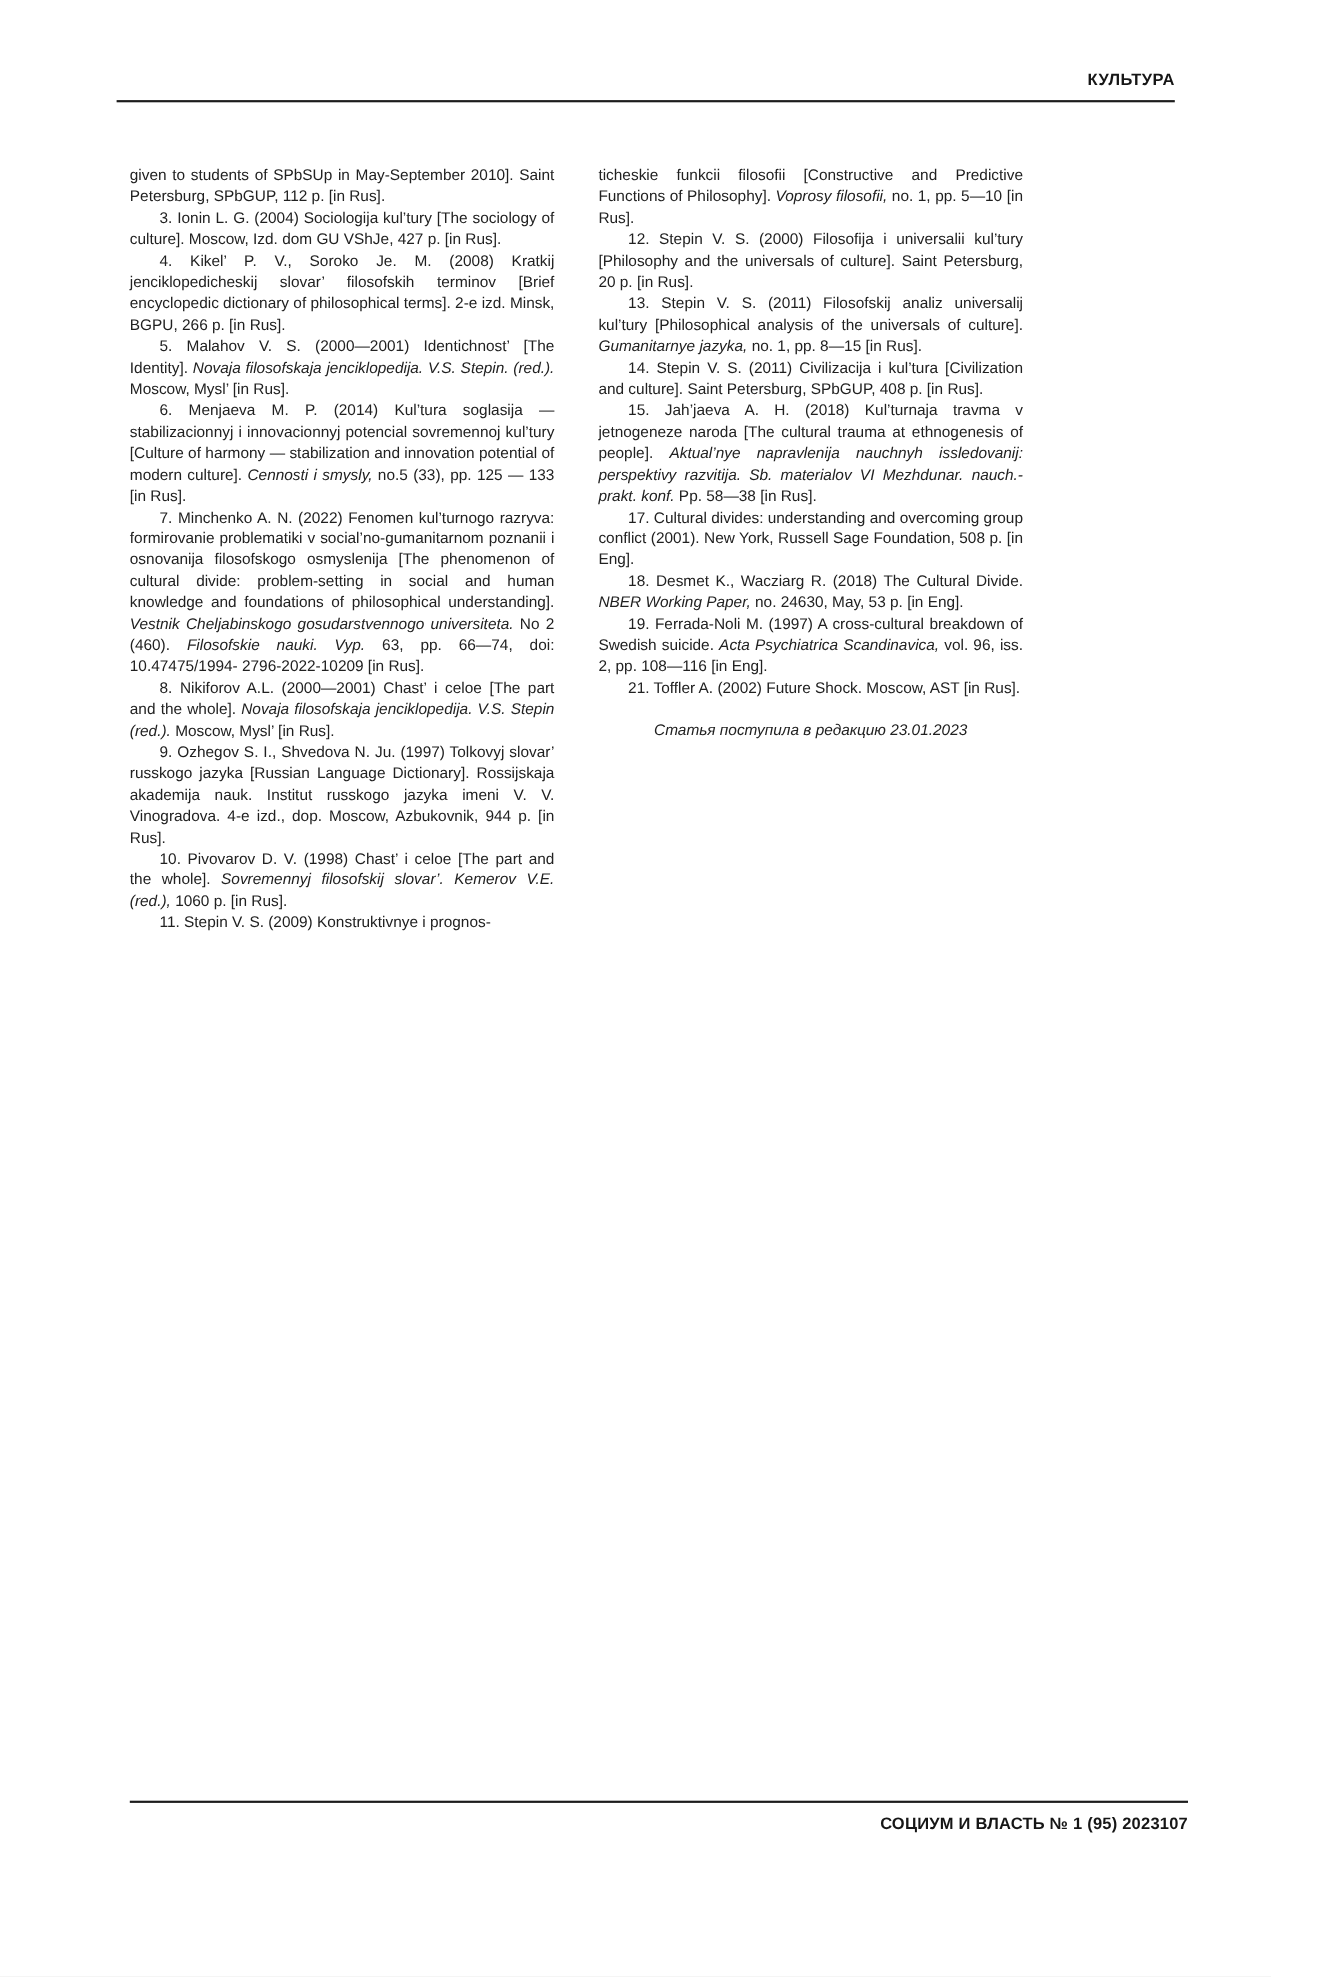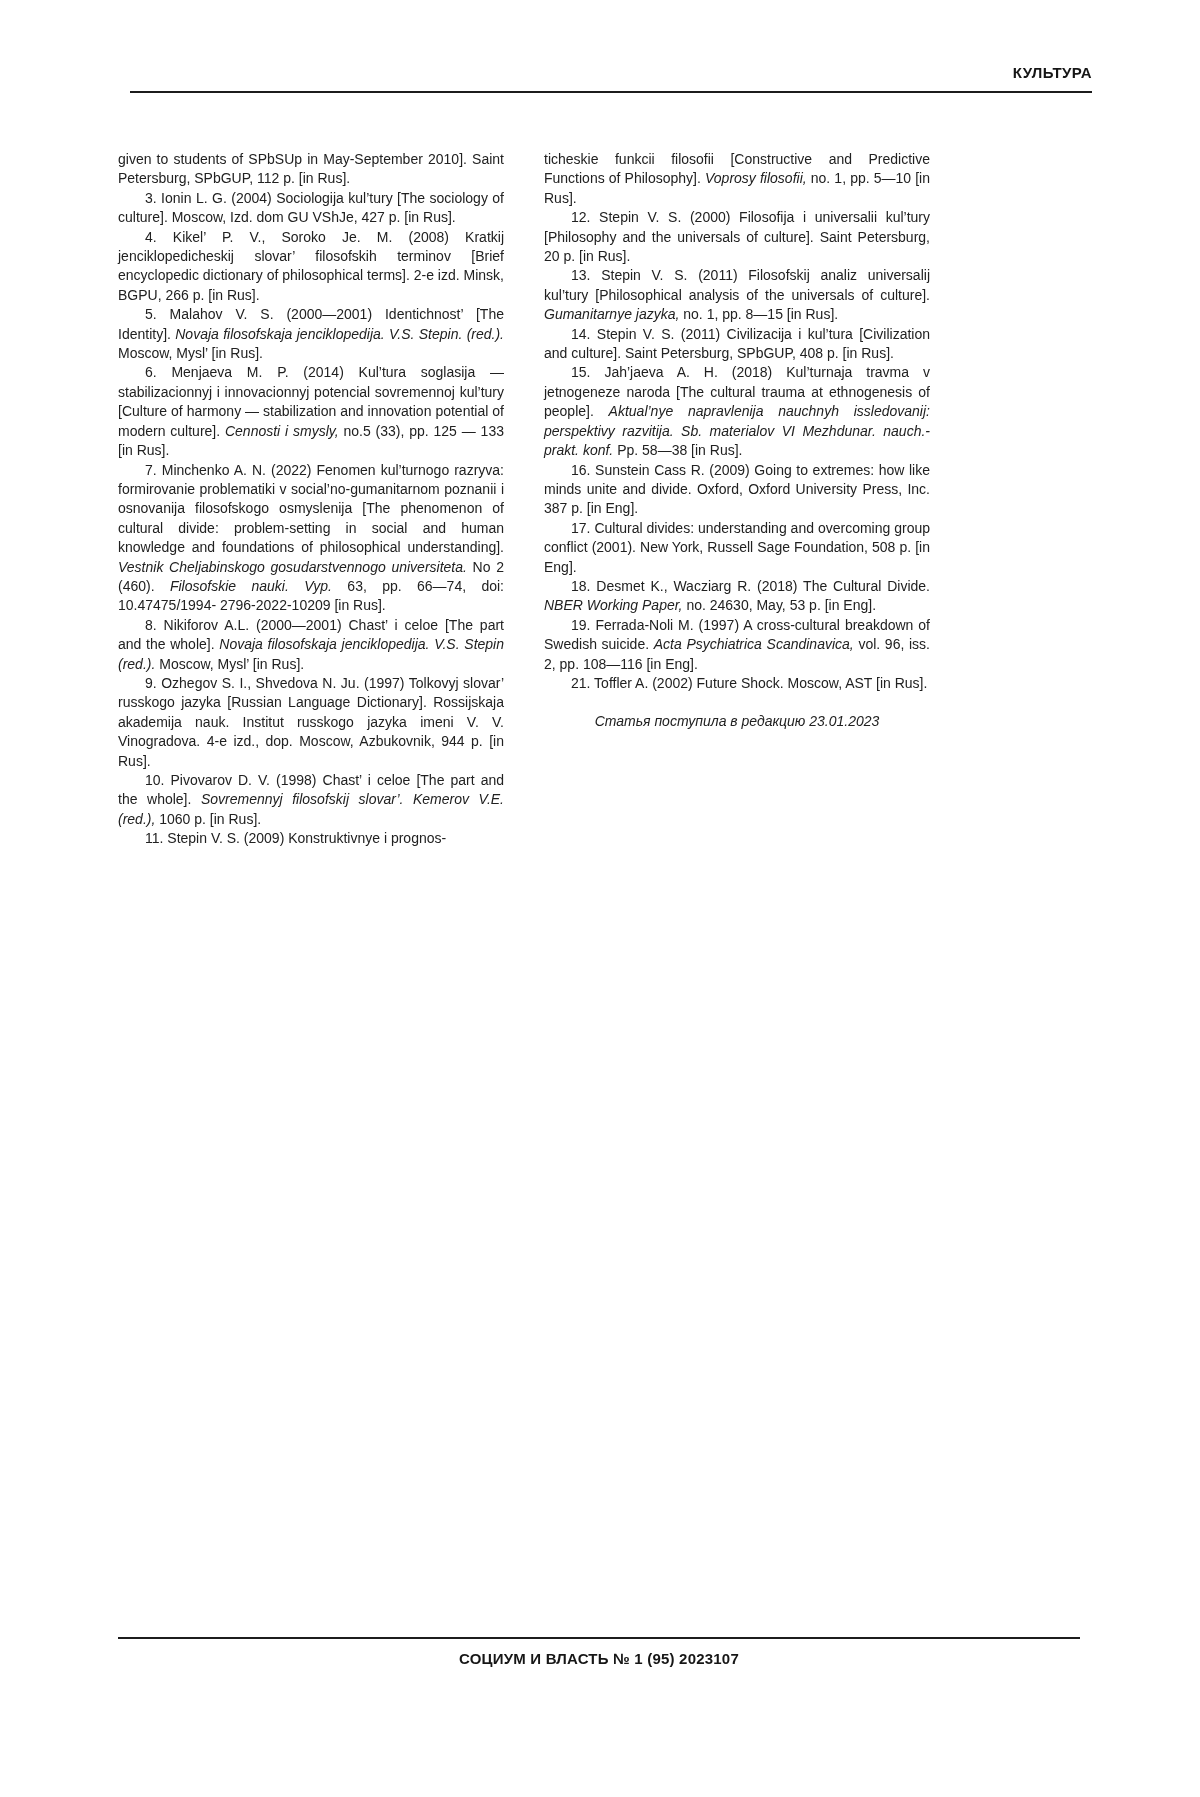--- a/index.html
+++ b/index.html
@@ -12,21 +12,21 @@
     width: 1200px;
     height: 1797px;
     margin: 0 auto;
     background: #ffffff;
     font-family: "Liberation Sans", "DejaVu Sans", sans-serif;
     color: #212121;
     overflow: hidden;
   }
   .header {
     position: absolute;
-    left: 130px;
+    left: 106px;
     width: 962px;
     top: 64px;
     text-align: right;
     border-bottom: 2px solid #1c1c1c;
     padding-bottom: 9px;
   }
   .header-label {
     font-weight: bold;
     font-size: 15px;
     letter-spacing: 0.4px;
@@ -64,21 +64,21 @@
     line-height: 19.4px;
   }
   .footer {
     position: absolute;
     left: 118px;
     width: 962px;
     top: 1637px;
     border-top: 2px solid #1c1c1c;
     padding-top: 11px;
     display: flex;
-    justify-content: center;
+    justify-content: flex-end;
     align-items: baseline;
   }
   .footer-journal, .footer-page {
     font-weight: bold;
     font-size: 15px;
     color: #161616;
     letter-spacing: 0.2px;
   }
 </style>
 </head>
@@ -102,21 +102,20 @@
         <p class="ref indent"><span>9. Ozhegov S. I., Shvedova N. Ju. (1997) Tolkovyj slovar’ russkogo jazyka [Russian Language Dictionary]. Rossijskaja akademija nauk. Institut russkogo jazyka imeni V. V. Vinogradova. 4-e izd., dop. Moscow, Azbukovnik, 944 p. [in Rus].</span></p>
         <p class="ref indent"><span>10. Pivovarov D. V. (1998) Chast’ i celoe [The part and the whole]. </span><i>Sovremennyj filosofskij slovar’. Kemerov V.E. (red.),</i><span> 1060 p. [in Rus].</span></p>
         <p class="ref indent"><span>11. Stepin V. S. (2009) Konstruktivnye i prognos-</span></p>
       </div>
     <div class="column">
     <p class="ref"><span>ticheskie funkcii filosofii [Constructive and Predictive Functions of Philosophy]. </span><i>Voprosy filosofii,</i><span> no. 1, pp. 5—10 [in Rus].</span></p>
         <p class="ref indent"><span>12. Stepin V. S. (2000) Filosofija i universalii kul’tury [Philosophy and the universals of culture]. Saint Petersburg, 20 p. [in Rus].</span></p>
         <p class="ref indent"><span>13. Stepin V. S. (2011) Filosofskij analiz universalij kul’tury [Philosophical analysis of the universals of culture]. </span><i>Gumanitarnye jazyka,</i><span> no. 1, pp. 8—15 [in Rus].</span></p>
         <p class="ref indent"><span>14. Stepin V. S. (2011) Civilizacija i kul’tura [Civilization and culture]. Saint Petersburg, SPbGUP, 408 p. [in Rus].</span></p>
         <p class="ref indent"><span>15. Jah’jaeva A. H. (2018) Kul’turnaja travma v jetnogeneze naroda [The cultural trauma at ethnogenesis of people]. </span><i>Aktual’nye napravlenija nauchnyh issledovanij: perspektivy razvitija. Sb. materialov VI Mezhdunar. nauch.-prakt. konf.</i><span> Pp. 58—38 [in Rus].</span></p>
-        <p class="ref indent"><span>16. Sunstein Cass R. (2009) Going to extremes: how like minds unite and divide. Oxford, Oxford University Press, Inc. 387 p. [in Eng].</span></p>
         <p class="ref indent"><span>17. Cultural divides: understanding and overcoming group conflict (2001). New York, Russell Sage Foundation, 508 p. [in Eng].</span></p>
         <p class="ref indent"><span>18. Desmet K., Wacziarg R. (2018) The Cultural Divide. </span><i>NBER Working Paper,</i><span> no. 24630, May, 53 p. [in Eng].</span></p>
         <p class="ref indent"><span>19. Ferrada-Noli M. (1997) A cross-cultural breakdown of Swedish suicide. </span><i>Acta Psychiatrica Scandinavica,</i><span> vol. 96, iss. 2, pp. 108—116 [in Eng].</span></p>
         <p class="ref indent"><span>21. Toffler A. (2002) Future Shock. Moscow, AST [in Rus].</span></p>
         <p class="closing-note">Статья поступила в редакцию 23.01.2023</p>
       </div>
   </div>
 
   <div class="footer">
     <span class="footer-journal">СОЦИУМ И ВЛАСТЬ № 1 (95) 2023</span>

